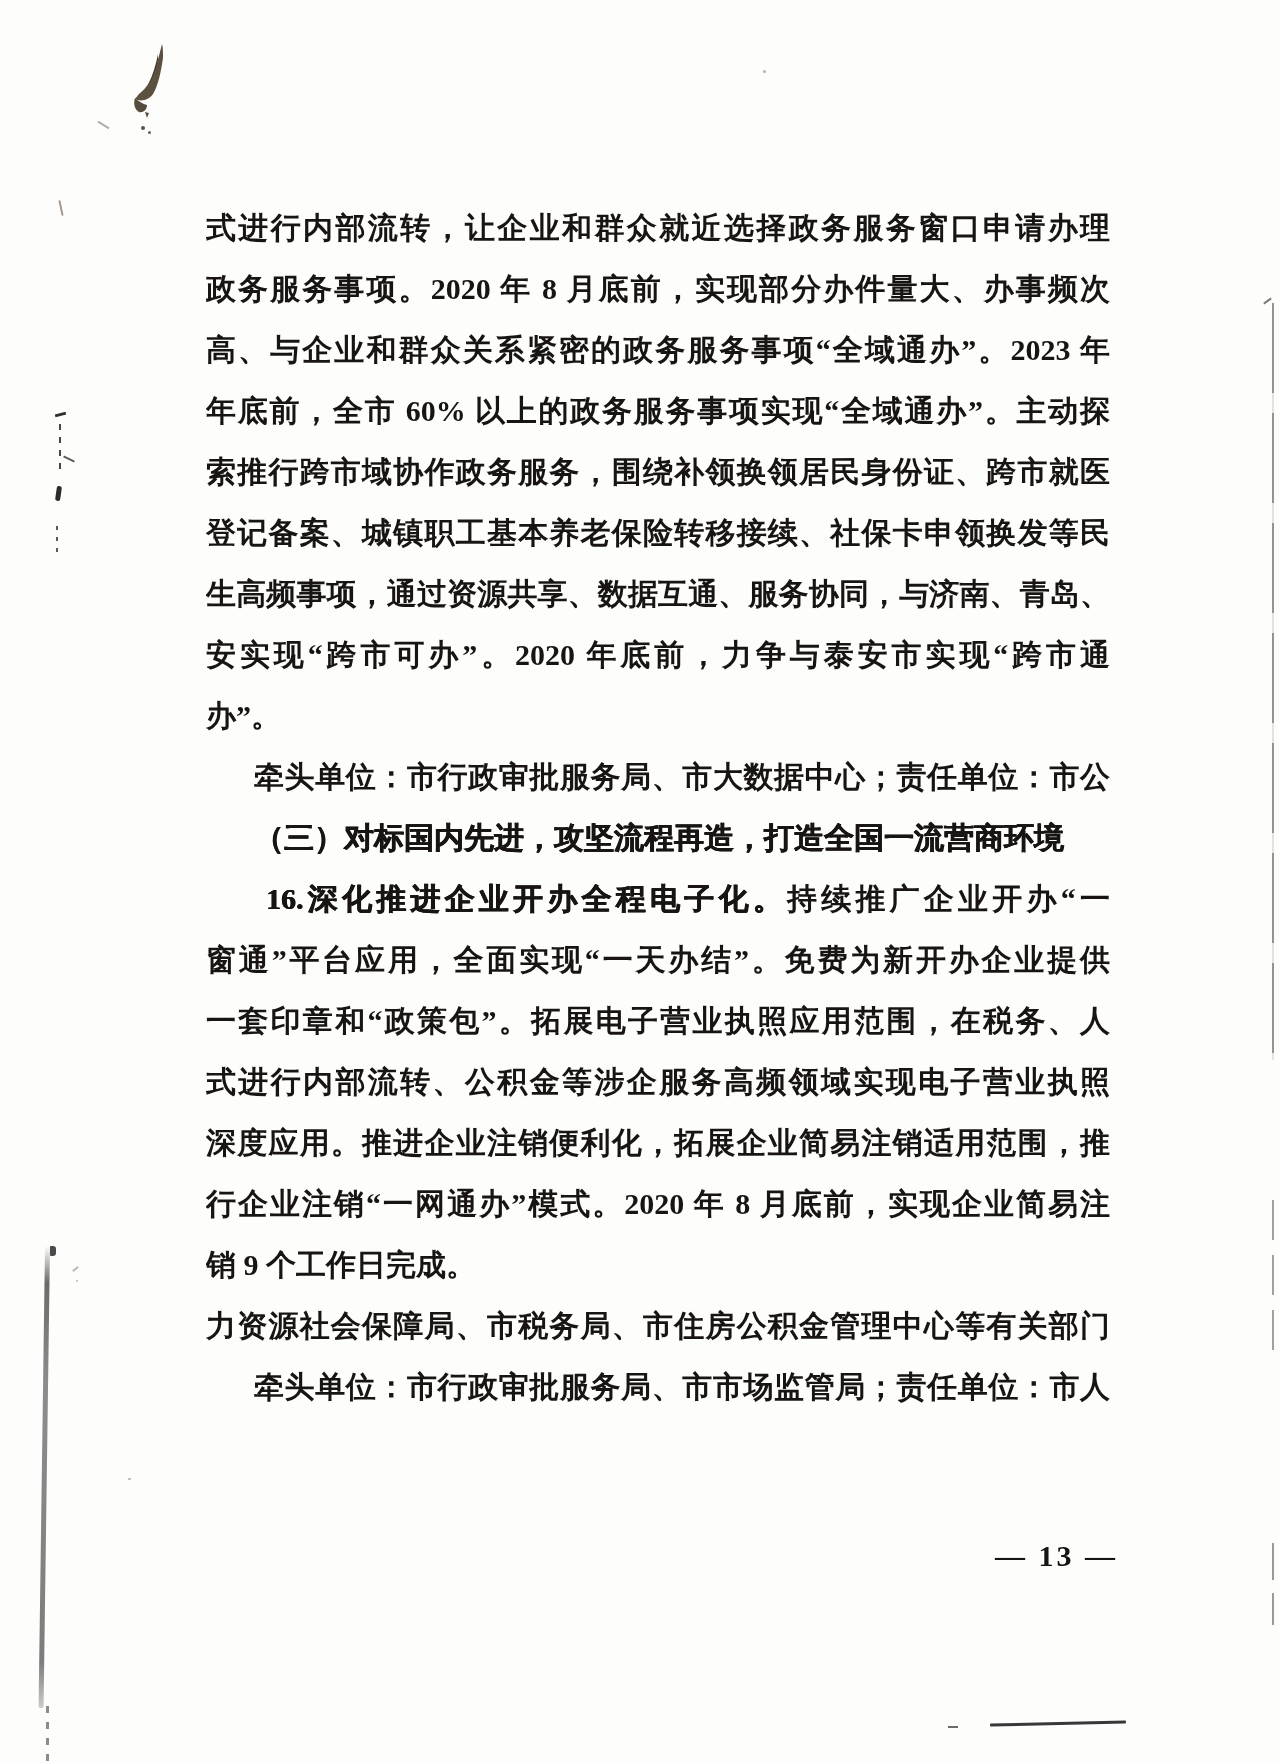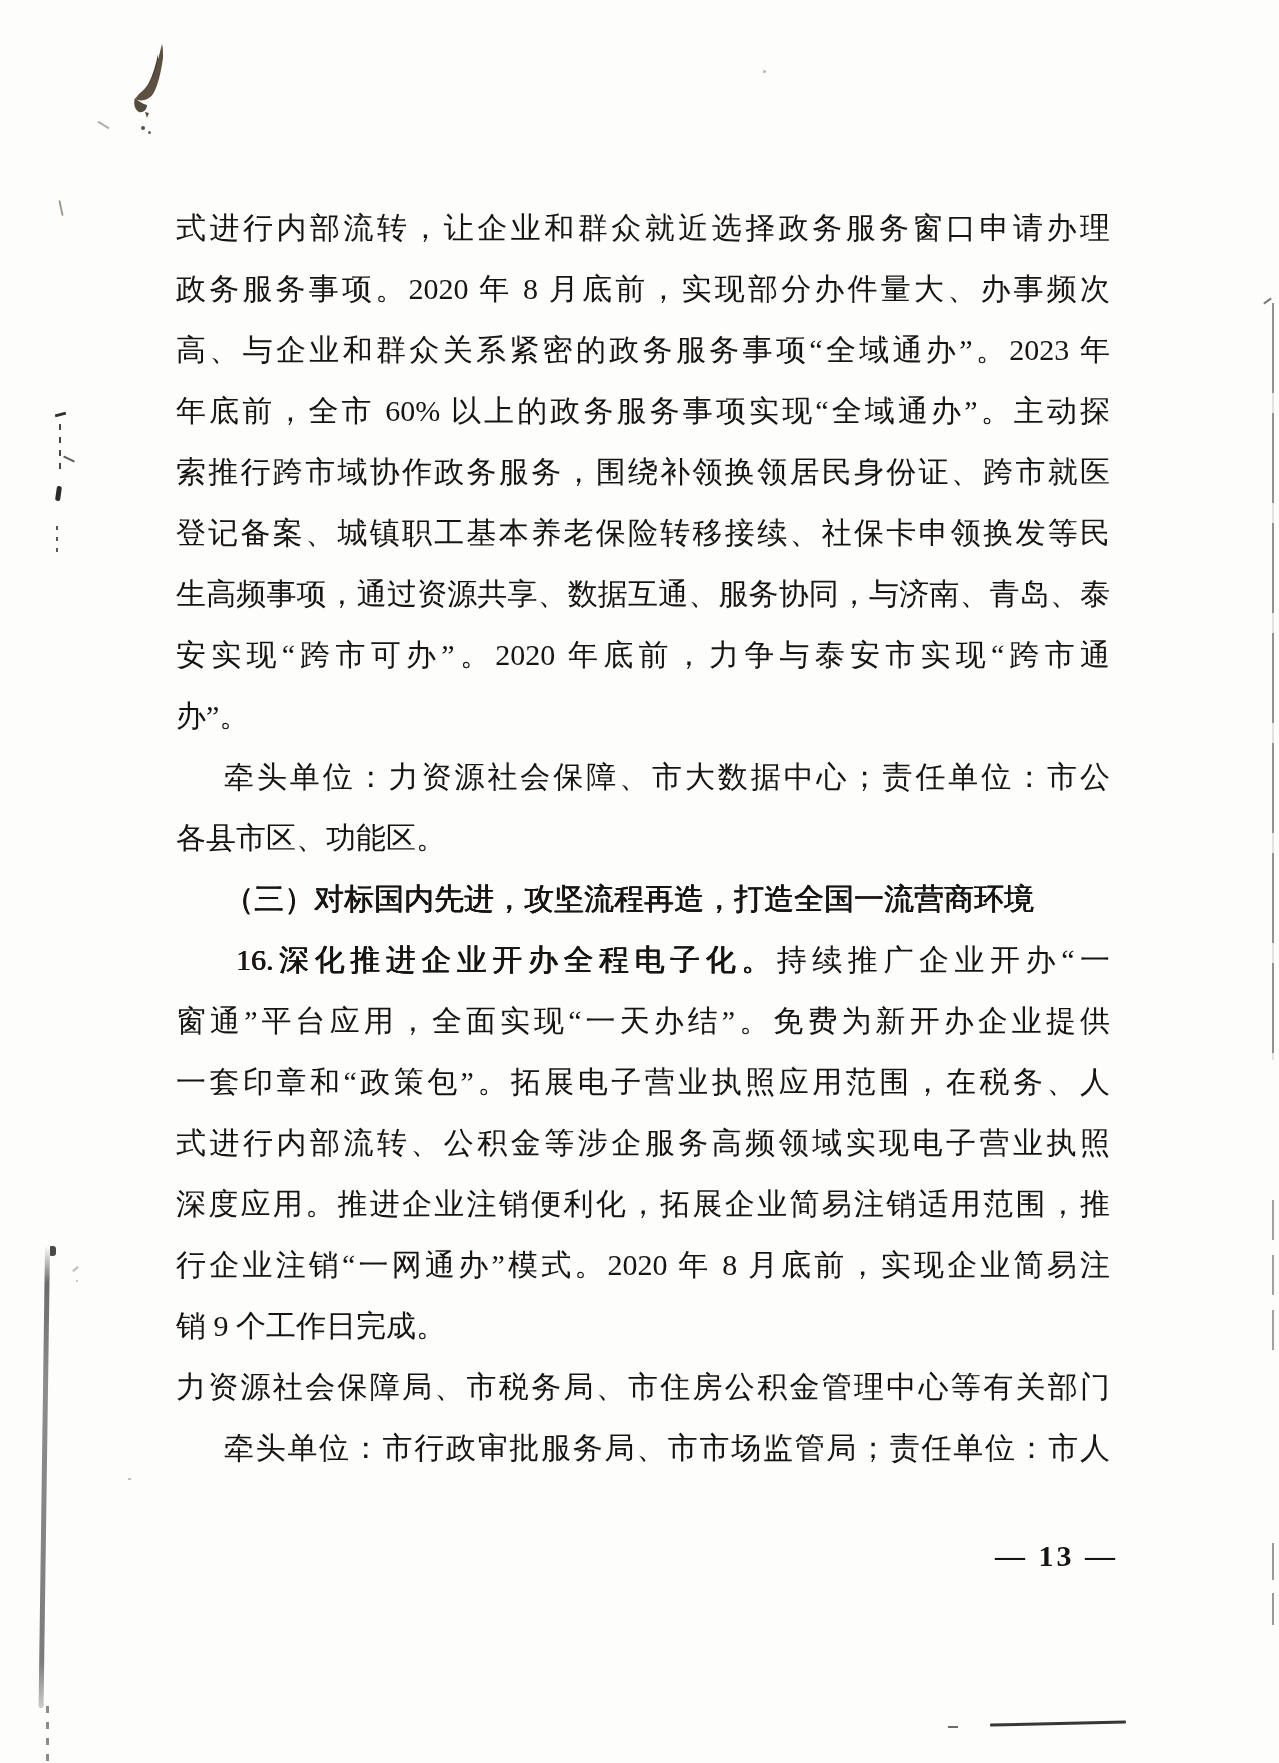--- a/index.html
+++ b/index.html
@@ -9,23 +9,24 @@
     font-family:"Liberation Serif","DejaVu Serif",serif;
   }
   .page{
     position:absolute;inset:0;background:var(--paper,#fdfdfc);
   }
   
   .textcol{
     position:absolute;left:176px;top:197px;width:934px;
   }
   .line{
-    height:61px;line-height:61px;font-size:30px;font-weight:normal;
+    height:61px;line-height:61px;font-size:30px;font-weight:bold;
     color:var(--ink,#171412);overflow:hidden;white-space:normal;
     word-break:keep-all;
+    margin-left:30px;
   }
   .line.justify{text-align:justify;text-align-last:justify;}
   .line.indent1{padding-left:48px;}
   .line.indent2{padding-left:60px;}
   .strong{text-shadow:0.5px 0 currentColor,-0.3px 0 currentColor;}
   
   .footer{
     position:absolute;left:958px;top:1536px;width:160px;height:40px;
     line-height:40px;text-align:right;font-size:30px;font-weight:bold;
     color:var(--ink,#171412);letter-spacing:3px;
@@ -108,22 +109,21 @@
   <div class="textcol">
       <div class="line justify"><span>式进行内部流转，让企业和群众就近选择政务服务窗口申请办理</span></div>
       <div class="line justify"><span>政务服务事项。2020 年 8 月底前，实现部分办件量大、办事频次</span></div>
       <div class="line justify"><span>高、与企业和群众关系紧密的政务服务事项“全域通办”。2023 年</span></div>
       <div class="line justify"><span>年底前，全市 60% 以上的政务服务事项实现“全域通办”。主动探</span></div>
       <div class="line justify"><span>索推行跨市域协作政务服务，围绕补领换领居民身份证、跨市就医</span></div>
       <div class="line justify"><span>登记备案、城镇职工基本养老保险转移接续、社保卡申领换发等民</span></div>
       <div class="line justify"><span>生高频事项，通过资源共享、数据互通、服务协同，与济南、青岛、泰</span></div>
       <div class="line justify"><span>安实现“跨市可办”。2020 年底前，力争与泰安市实现“跨市通</span></div>
       <div class="line"><span>办”。</span></div>
-      <div class="line justify indent1"><span>牵头单位：力资源社会保障、市大数据中心；责任单位：市公</span></div>
-      <div class="line"><span>各县市区、功能区。</span></div>
+      <div class="line justify indent1"><span>牵头单位：市行政审批服务局、市大数据中心；责任单位：市公</span></div>
       <div class="line indent1"><span class="strong">（三）对标国内先进，攻坚流程再造，打造全国一流营商环境</span></div>
       <div class="line justify indent2"><span class="strong">16.深化推进企业开办全程电子化。</span><span>持续推广企业开办“一</span></div>
       <div class="line justify"><span>窗通”平台应用，全面实现“一天办结”。免费为新开办企业提供</span></div>
       <div class="line justify"><span>一套印章和“政策包”。拓展电子营业执照应用范围，在税务、人</span></div>
       <div class="line justify"><span>式进行内部流转、公积金等涉企服务高频领域实现电子营业执照</span></div>
       <div class="line justify"><span>深度应用。推进企业注销便利化，拓展企业简易注销适用范围，推</span></div>
       <div class="line justify"><span>行企业注销“一网通办”模式。2020 年 8 月底前，实现企业简易注</span></div>
       <div class="line"><span>销 9 个工作日完成。</span></div>
       <div class="line justify"><span>力资源社会保障局、市税务局、市住房公积金管理中心等有关部门</span></div>
       <div class="line justify indent1"><span>牵头单位：市行政审批服务局、市市场监管局；责任单位：市人</span></div>

